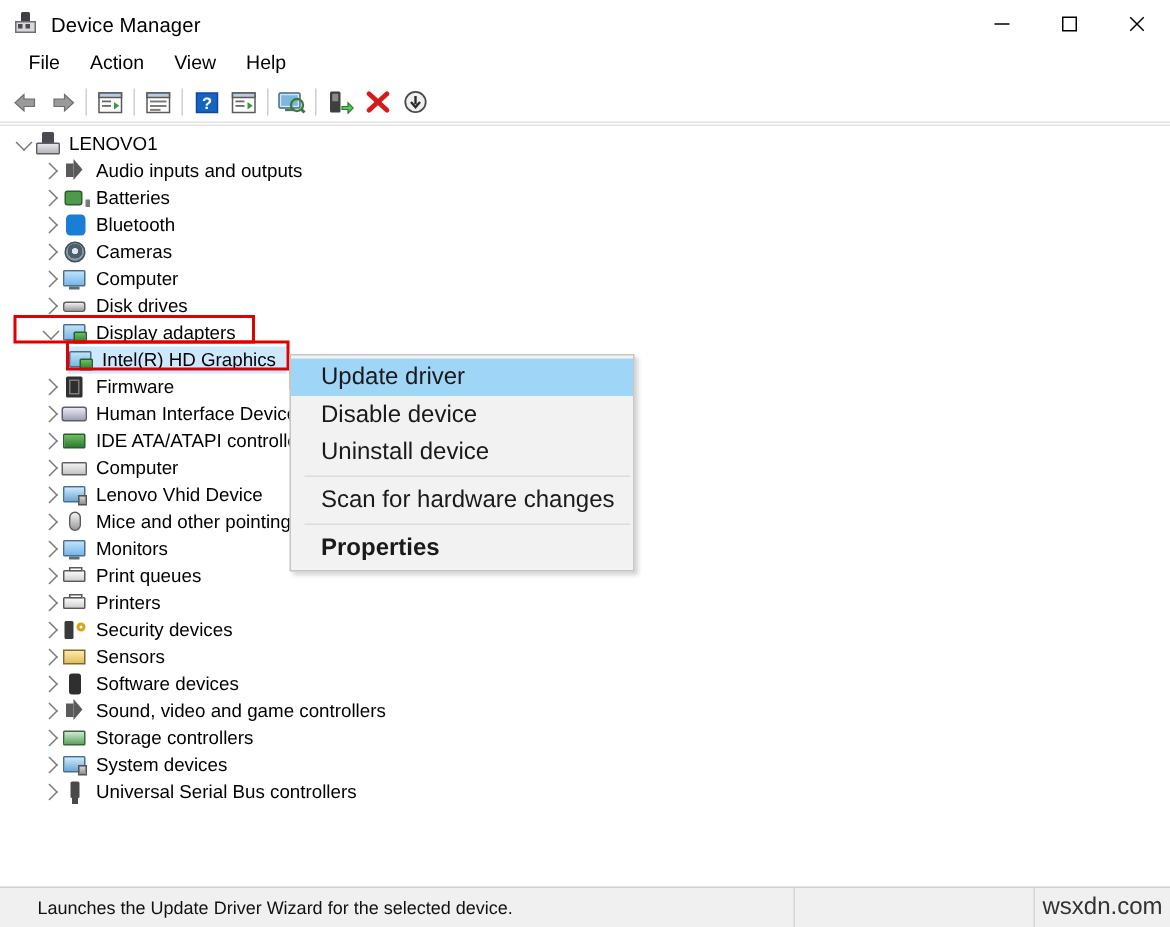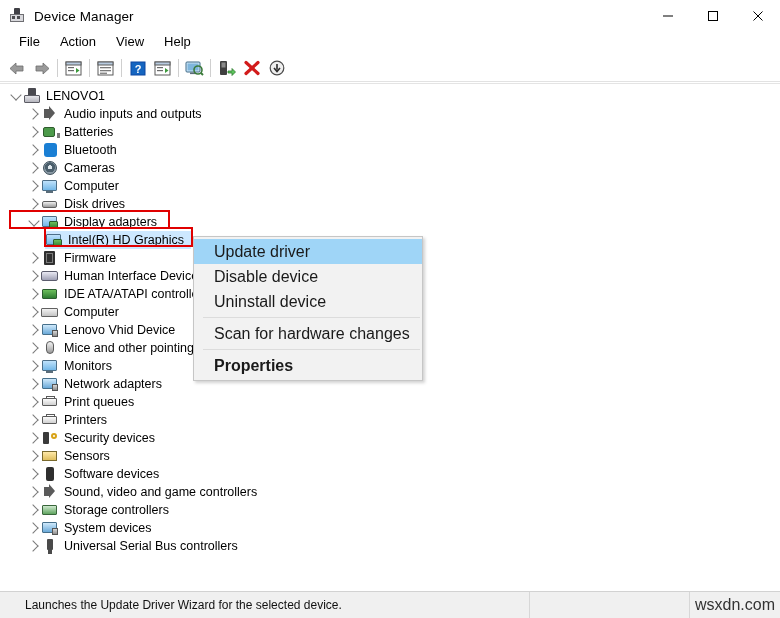--- a/index.html
+++ b/index.html
@@ -413,32 +413,20 @@
               <span class="chev right"></span>
             </span>
         <span class="ico">
               <span class="i-mon"></span>
               <span class="i-mon-base"></span>
             </span>
         <span class="lbl">Monitors</span>
       </div>
         </div>
 
-      <div class="row indent2">
-          <div class="content">
-        <span class="exp">
-              <span class="chev right"></span>
-            </span>
-        <span class="ico">
-              <span class="i-pc"></span>
-              <span class="i-pc-s"></span>
-            </span>
-        <span class="lbl">Network adapters</span>
-      </div>
-        </div>
 
       <div class="row indent2">
           <div class="content">
         <span class="exp">
               <span class="chev right"></span>
             </span>
         <span class="ico">
               <span class="i-prn"></span>
             </span>
         <span class="lbl">Print queues</span>

